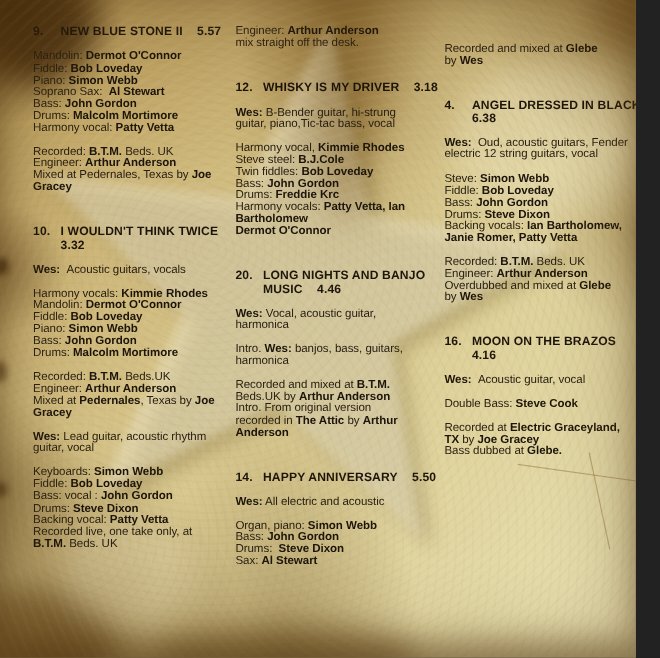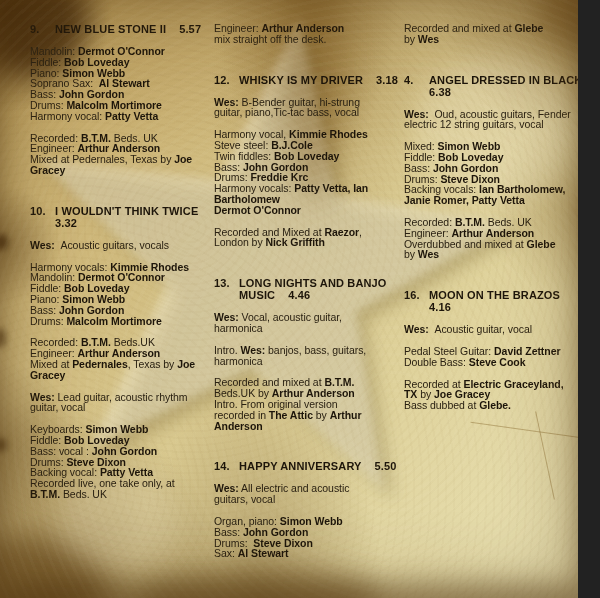--- a/index.html
+++ b/index.html
@@ -28,21 +28,21 @@
       repeating-radial-gradient(circle at 68% 70%, rgba(252,247,222,.06) 0 3px, rgba(0,0,0,0) 3px 9px),
       repeating-radial-gradient(circle at 12% 82%, rgba(120,90,36,.05) 0 2px, rgba(0,0,0,0) 2px 8px);}
   .blob{position:absolute;border-radius:50%;pointer-events:none;}
   .star-layer{position:absolute;inset:0;pointer-events:none;}
   .blur5{filter:blur(5px);} .blur8{filter:blur(8px);} .blur14{filter:blur(14px);} .blur3{filter:blur(3px);}
   .scratch{position:absolute;height:1px;background:rgba(135,105,45,.45);pointer-events:none;}
 
   .col{position:absolute;top:23px;}
   #col-1{left:30px;width:190px;}
   #col-2{left:214px;width:192px;}
-  #col-3{left:404px;width:194px;}
+  #col-3{left:404px;width:194px;margin-top:16px;}
   .block{margin-top:11px;}
   .block:first-child{margin-top:0;}
   .block-h{margin-top:29px;font-weight:bold;font-size:11px;letter-spacing:.15px;color:#1d150a;}
   .block:first-child.block-h{margin-top:0;}
   .h-line{white-space:nowrap;line-height:12px;}
   .h-cont{padding-left:25px;}
   .num{display:inline-block;width:25px;}
   .seg-m{margin-left:13px;}
   .h-cont > .seg-m:first-child{margin-left:0;}
   .line{white-space:nowrap;font-size:10.5px;line-height:10.8px;letter-spacing:-.05px;}
@@ -151,26 +151,22 @@
       <div class="block block-p">
         <div class="line"><span class="seg-r">Harmony vocal, </span><span class="seg-b">Kimmie Rhodes</span></div>
         <div class="line"><span class="seg-r">Steve steel: </span><span class="seg-b">B.J.Cole</span></div>
         <div class="line"><span class="seg-r">Twin fiddles: </span><span class="seg-b">Bob Loveday</span></div>
         <div class="line"><span class="seg-r">Bass: </span><span class="seg-b">John Gordon</span></div>
         <div class="line"><span class="seg-r">Drums: </span><span class="seg-b">Freddie Krc</span></div>
         <div class="line"><span class="seg-r">Harmony vocals: </span><span class="seg-b">Patty Vetta, Ian</span></div>
         <div class="line"><span class="seg-b">Bartholomew</span></div>
         <div class="line"><span class="seg-b">Dermot O'Connor</span></div>
       </div>
-      <div class="block block-p">
-        <div class="line"><span class="seg-r">Recorded and Mixed at </span><span class="seg-b">Raezor</span><span class="seg-r">,</span></div>
-        <div class="line"><span class="seg-r">London by </span><span class="seg-b">Nick Griffith</span></div>
-      </div>
-      <div class="block block-h">
-        <div class="h-line"><span class="num">13.</span><span class="seg-t">LONG NIGHTS AND BANJO</span></div>
+      <div class="block block-h">
+        <div class="h-line"><span class="num">20.</span><span class="seg-t">LONG NIGHTS AND BANJO</span></div>
         <div class="h-line h-cont"><span class="seg-t">MUSIC</span><span class="seg-m">4.46</span></div>
       </div>
       <div class="block block-p">
         <div class="line"><span class="seg-b">Wes:</span><span class="seg-r"> Vocal, acoustic guitar,</span></div>
         <div class="line"><span class="seg-r">harmonica</span></div>
       </div>
       <div class="block block-p">
         <div class="line"><span class="seg-r">Intro. </span><span class="seg-b">Wes:</span><span class="seg-r"> banjos, bass, guitars,</span></div>
         <div class="line"><span class="seg-r">harmonica</span></div>
       </div>
@@ -179,21 +175,20 @@
         <div class="line"><span class="seg-r">Beds.UK by </span><span class="seg-b">Arthur Anderson</span></div>
         <div class="line"><span class="seg-r">Intro. From original version</span></div>
         <div class="line"><span class="seg-r">recorded in </span><span class="seg-b">The Attic</span><span class="seg-r"> by </span><span class="seg-b">Arthur</span></div>
         <div class="line"><span class="seg-b">Anderson</span></div>
       </div>
       <div class="block block-h">
         <div class="h-line"><span class="num">14.</span><span class="seg-t">HAPPY ANNIVERSARY</span><span class="seg-m">5.50</span></div>
       </div>
       <div class="block block-p">
         <div class="line"><span class="seg-b">Wes:</span><span class="seg-r"> All electric and acoustic</span></div>
-        <div class="line"><span class="seg-r">guitars, vocal</span></div>
       </div>
       <div class="block block-p">
         <div class="line"><span class="seg-r">Organ, piano: </span><span class="seg-b">Simon Webb</span></div>
         <div class="line"><span class="seg-r">Bass: </span><span class="seg-b">John Gordon</span></div>
         <div class="line"><span class="seg-r">Drums: &nbsp;</span><span class="seg-b">Steve Dixon</span></div>
         <div class="line"><span class="seg-r">Sax: </span><span class="seg-b">Al Stewart</span></div>
       </div>
     </div>
   <div class="col" id="col-3">
       <div class="block block-p">
@@ -202,42 +197,41 @@
       </div>
       <div class="block block-h">
         <div class="h-line"><span class="num">4.</span><span class="seg-t">ANGEL DRESSED IN BLACK</span></div>
         <div class="h-line h-cont"><span class="seg-m">6.38</span></div>
       </div>
       <div class="block block-p">
         <div class="line"><span class="seg-b">Wes:</span><span class="seg-r"> &nbsp;Oud, acoustic guitars, Fender</span></div>
         <div class="line"><span class="seg-r">electric 12 string guitars, vocal</span></div>
       </div>
       <div class="block block-p">
-        <div class="line"><span class="seg-r">Mixed: </span><span class="seg-b">Simon Webb</span></div>
+        <div class="line"><span class="seg-r">Steve: </span><span class="seg-b">Simon Webb</span></div>
         <div class="line"><span class="seg-r">Fiddle: </span><span class="seg-b">Bob Loveday</span></div>
         <div class="line"><span class="seg-r">Bass: </span><span class="seg-b">John Gordon</span></div>
         <div class="line"><span class="seg-r">Drums: </span><span class="seg-b">Steve Dixon</span></div>
         <div class="line"><span class="seg-r">Backing vocals: </span><span class="seg-b">Ian Bartholomew,</span></div>
         <div class="line"><span class="seg-b">Janie Romer, Patty Vetta</span></div>
       </div>
       <div class="block block-p">
         <div class="line"><span class="seg-r">Recorded: </span><span class="seg-b">B.T.M.</span><span class="seg-r"> Beds. UK</span></div>
         <div class="line"><span class="seg-r">Engineer: </span><span class="seg-b">Arthur Anderson</span></div>
         <div class="line"><span class="seg-r">Overdubbed and mixed at </span><span class="seg-b">Glebe</span></div>
         <div class="line"><span class="seg-r">by </span><span class="seg-b">Wes</span></div>
       </div>
       <div class="block block-h">
         <div class="h-line"><span class="num">16.</span><span class="seg-t">MOON ON THE BRAZOS</span></div>
         <div class="h-line h-cont"><span class="seg-m">4.16</span></div>
       </div>
       <div class="block block-p">
         <div class="line"><span class="seg-b">Wes:</span><span class="seg-r"> &nbsp;Acoustic guitar, vocal</span></div>
       </div>
       <div class="block block-p">
-        <div class="line"><span class="seg-r">Pedal Steel Guitar: </span><span class="seg-b">David Zettner</span></div>
         <div class="line"><span class="seg-r">Double Bass: </span><span class="seg-b">Steve Cook</span></div>
       </div>
       <div class="block block-p">
         <div class="line"><span class="seg-r">Recorded at </span><span class="seg-b">Electric Graceyland,</span></div>
         <div class="line"><span class="seg-b">TX</span><span class="seg-r"> by </span><span class="seg-b">Joe Gracey</span></div>
         <div class="line"><span class="seg-r">Bass dubbed at </span><span class="seg-b">Glebe.</span></div>
       </div>
     </div>
 </div>
 

